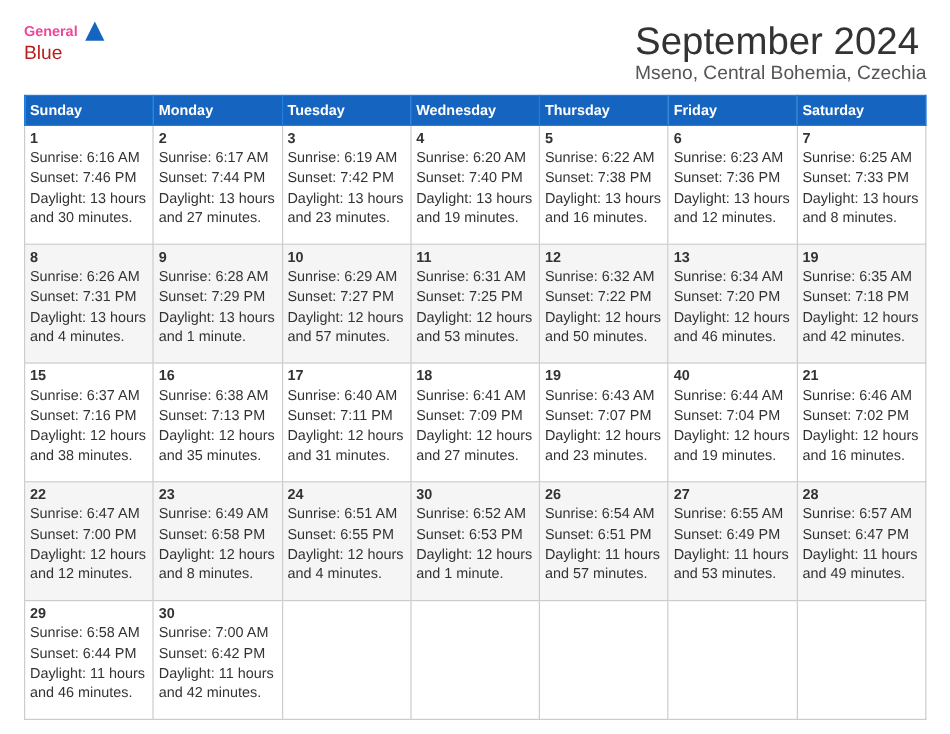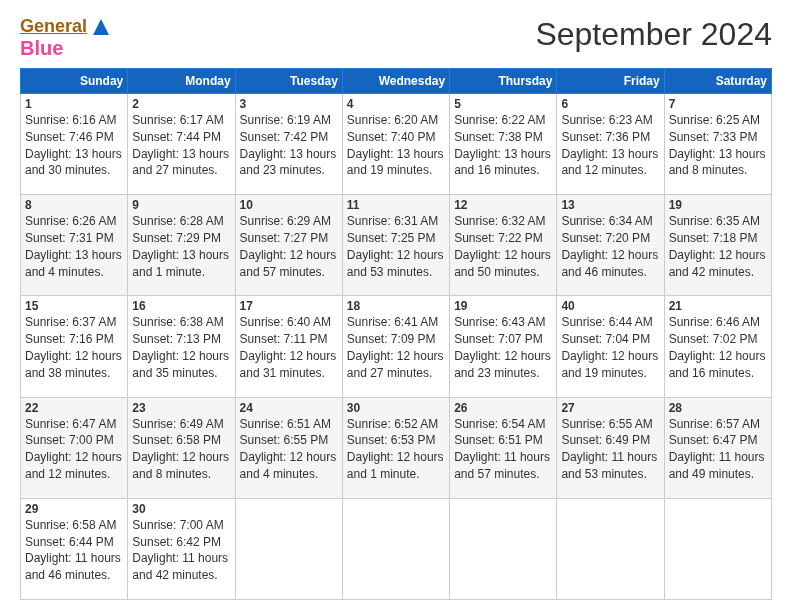--- a/index.html
+++ b/index.html
@@ -27,29 +27,28 @@
       display: flex;
       flex-direction: column;
       align-items: flex-start;
     }
     .logo-text {
       display: flex;
       align-items: center;
       gap: 2px;
     }
     .logo-general {
-      font-size: 18px;
-      font-weight: bold;
-      color: #a16207;
-      text-decoration: underline;
-    }
-    .logo-blue {
-      font-size: 20px;
+      font-size: 12px;
       font-weight: bold;
       color: #ec4899;
+    }
+    .logo-blue {
+      font-size: 16px;
+      font-weight: normal;
+      color: #b91c1c;
     }
     .logo-icon {
       width: 20px;
       height: 20px;
       margin-left: 2px;
     }
     .title-block {
       text-align: left;
     }
     .month-title {
@@ -67,21 +66,21 @@
       border-collapse: collapse;
       width: 100%;
       table-layout: fixed;
     }
     .calendar th {
       background: #1565c0;
       color: #fff;
       font-size: 12px;
       font-weight: bold;
       padding: 5px 4px;
-      text-align: right;
+      text-align: left;
       border: 1px solid #1e7ee0;
     }
     .calendar td {
       border: 1px solid #ccc;
       vertical-align: top;
       padding: 3px 4px;
       font-size: 10px;
       color: #333;
       background: #fff;
     }
@@ -112,20 +111,21 @@
       <div class="logo-text">
         <span class="logo-general">General</span>
         <svg class="logo-icon" viewBox="0 0 20 20">
           <polygon points="10,2 18,18 2,18" fill="#1565c0"></polygon>
         </svg>
       </div>
       <span class="logo-blue">Blue</span>
     </div>
     <div class="title-block">
       <div class="month-title">September 2024</div>
+      <div class="location-title">Mseno, Central Bohemia, Czechia</div>
     </div>
   </div>
 
   <table class="calendar">
     <thead>
       <tr>
         <th>Sunday</th>
         <th>Monday</th>
         <th>Tuesday</th>
         <th>Wednesday</th>

